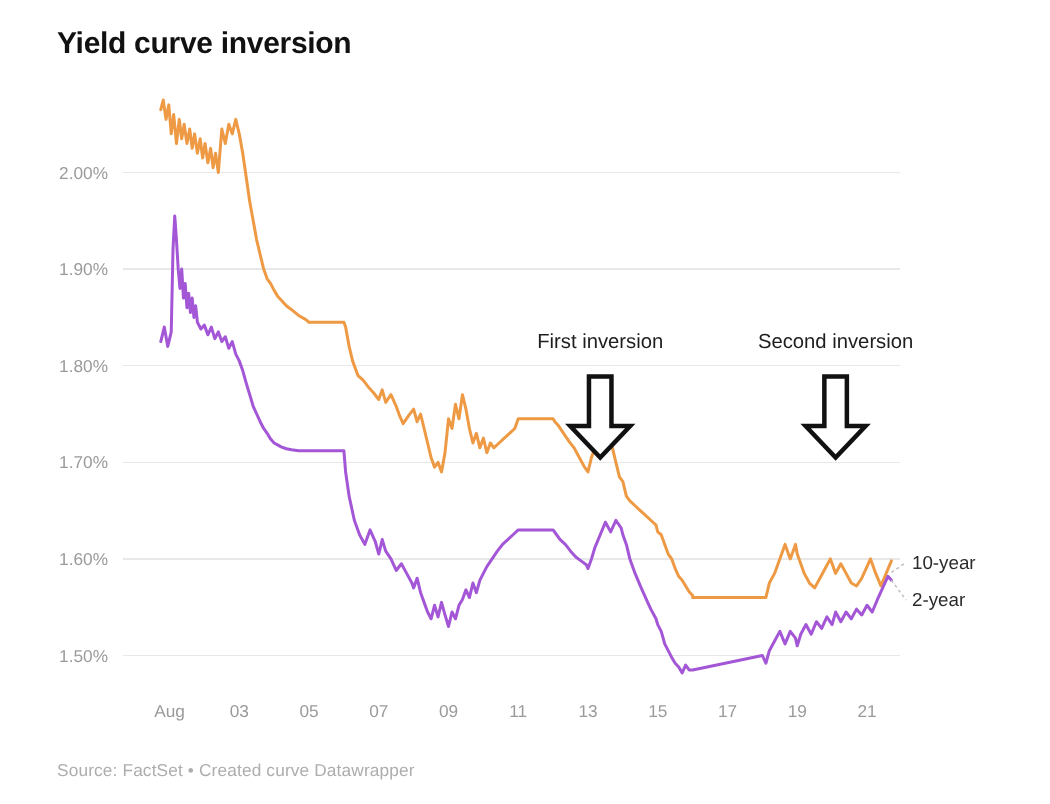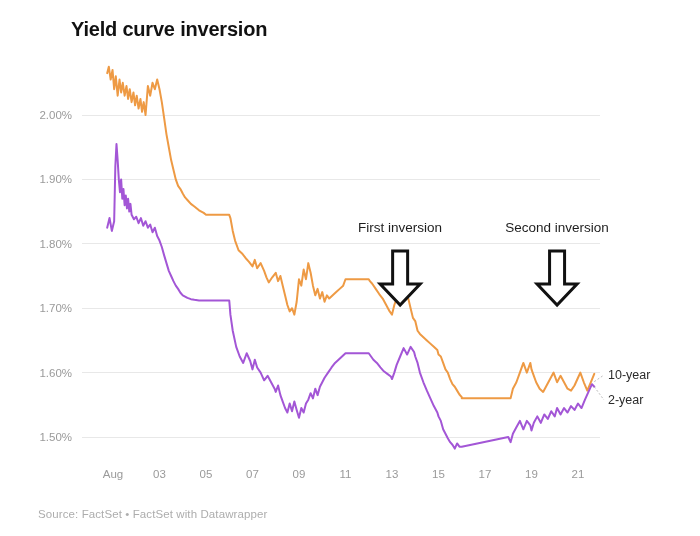--- a/index.html
+++ b/index.html
@@ -15,21 +15,20 @@
     position:absolute;inset:0;
     background:#ffffff;
   }
   #chart-title{
     position:absolute;
     left:38px;top:18px;
     font-size:20px;
     font-weight:bold;
     letter-spacing:-0.2px;
     color:#111111;
-    margin-left:33px;
   }
   #plot-svg{
     position:absolute;
     left:0;top:0;
     width:700px;height:536px;
   }
   .axis-label{
     font-family:"Liberation Sans", sans-serif;
     font-size:11.5px;
     fill:#9a9a9a;
@@ -127,14 +126,14 @@
         <text x="608" y="404" class="series-name">2-year</text>
       </g>
     <g id="annotations-group">
         <text x="400.1375" y="232" class="annot-text">First inversion</text>
         <polygon points="392.6375,251 407.6375,251 407.6375,284 420.1375,284 400.1375,305 380.1375,284 392.6375,284" class="arrow-shape"></polygon>
         <text x="557.075" y="232" class="annot-text">Second inversion</text>
         <polygon points="549.575,251 564.575,251 564.575,284 577.075,284 557.075,305 537.075,284 549.575,284" class="arrow-shape"></polygon>
       </g>
   </svg>
 
-  <div id="chart-footer">Source: FactSet • FactSet with Datawrapper</div>
+  <div id="chart-footer">Source: FactSet • Created curve Datawrapper</div>
 </div>
 
 </body></html>

